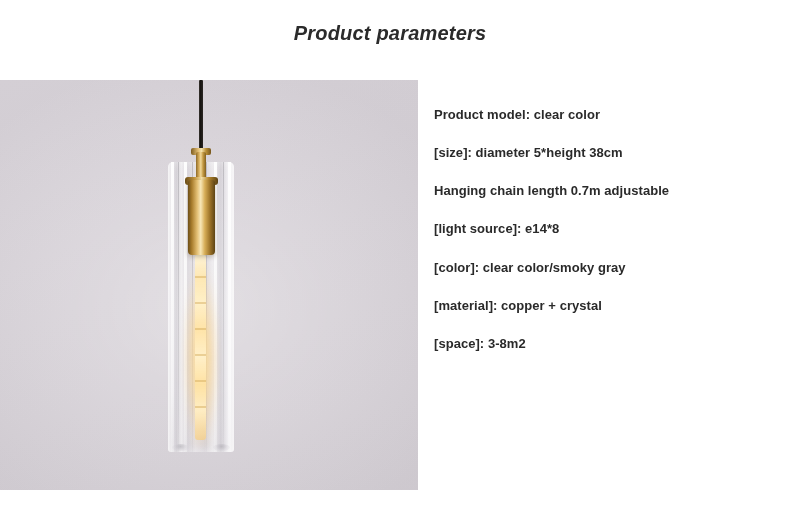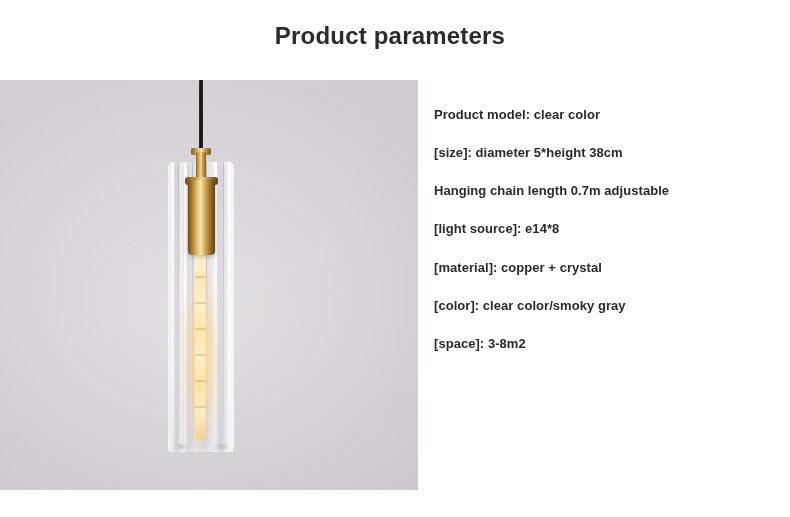--- a/index.html
+++ b/index.html
@@ -22,24 +22,25 @@
     background: #ffffff;
   }
 
   
   .title {
     position: absolute;
     left: 0;
     top: 22px;
     width: 780px;
     text-align: center;
-    font-size: 24px;
+    font-size: 20px;
     font-weight: bold;
     color: #2b2b2b;
     letter-spacing: 0.2px;
+    font-style: italic;
   }
 
   
   .photo {
     position: absolute;
     left: 0;
     top: 80px;
     width: 418px;
     height: 410px;
     background: linear-gradient(160deg, #dbd6dc 0%, #d7d2d8 45%, #d4cfd5 100%);
@@ -261,18 +262,18 @@
 
     <div class="rod-tip" style="left:172px;"></div>
     <div class="rod-tip" style="left:213px;"></div>
   </div>
 
   <div class="specs">
     <div class="spec-line">Product model: clear color</div>
     <div class="spec-line">[size]: diameter 5*height 38cm</div>
     <div class="spec-line">Hanging chain length 0.7m adjustable</div>
     <div class="spec-line">[light source]: e14*8</div>
+    <div class="spec-line">[color]: clear color/smoky gray</div>
     <div class="spec-line">[material]: copper + crystal</div>
-    <div class="spec-line">[color]: clear color/smoky gray</div>
     <div class="spec-line">[space]: 3-8m2</div>
   </div>
 
 </div>
 
 </body></html>

